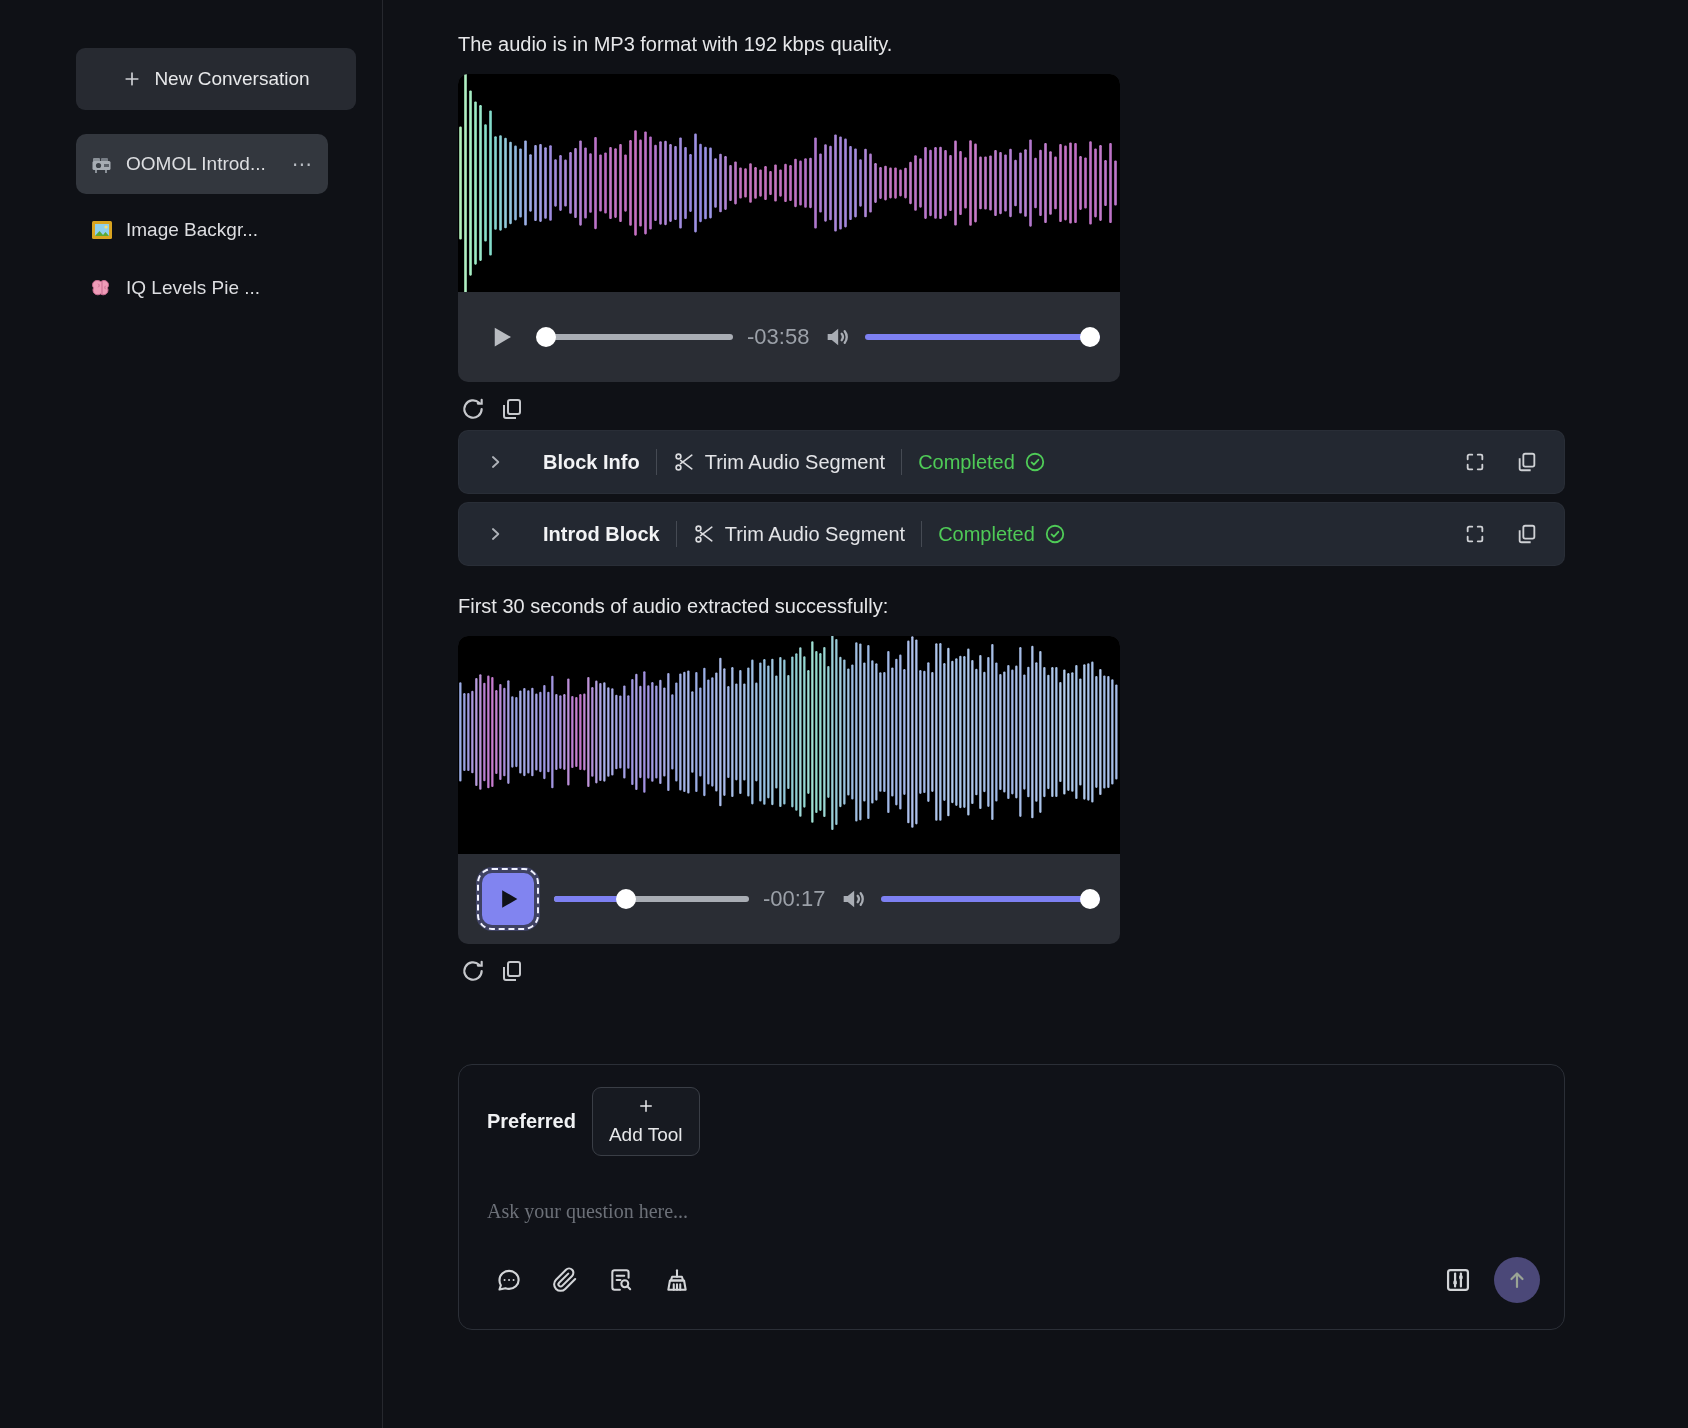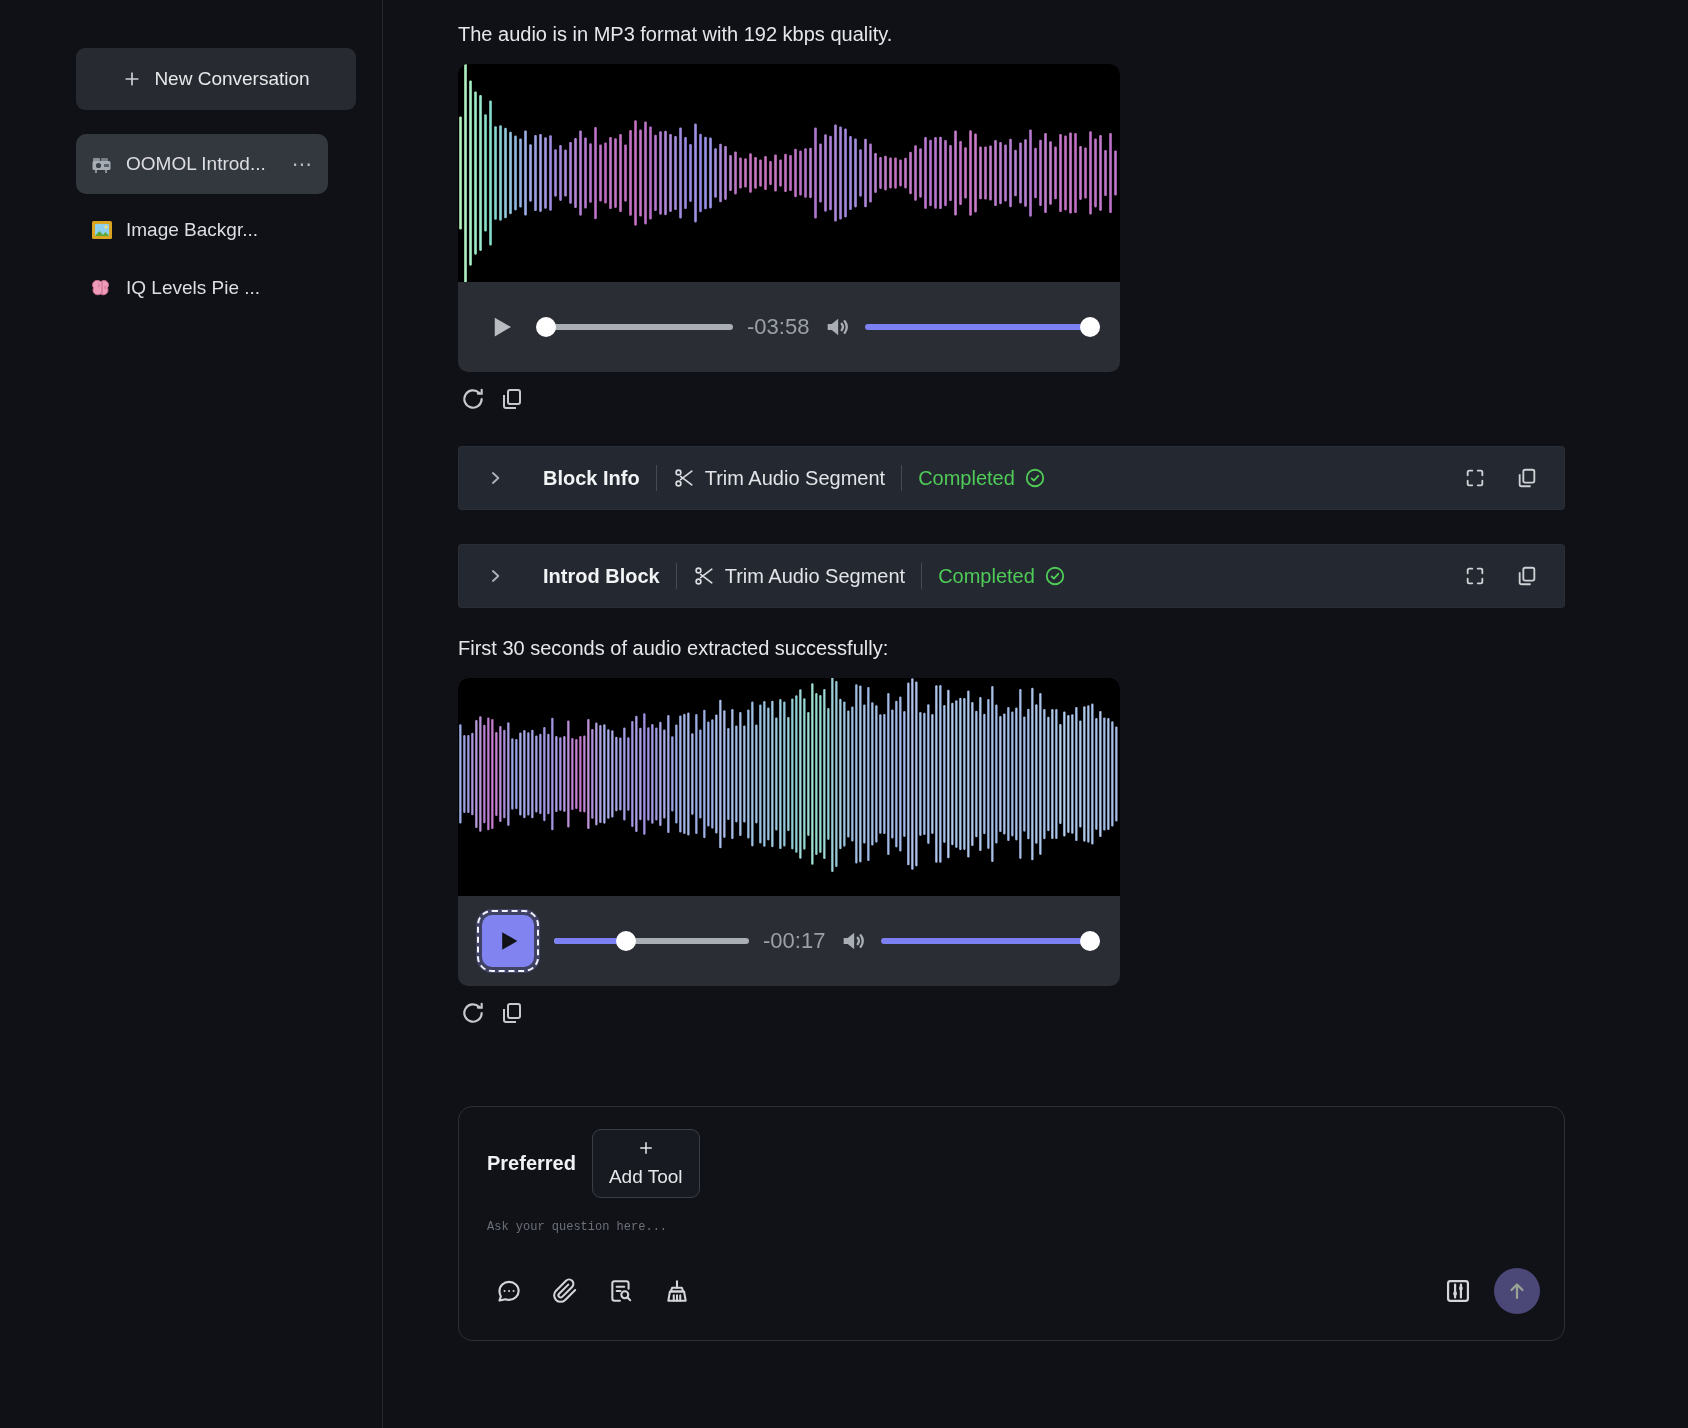--- a/index.html
+++ b/index.html
@@ -27,21 +27,21 @@
     font-size:19px; color:#dddee1; padding:10px 14px; margin-top:14px;
     border-radius:10px; cursor:pointer;
   }
   .conv-item.selected { background:#33373e; padding:18px 14px; margin-top:24px; }
   .conv-item .spacer { flex:1; }
   .conv-dots { color:#b9bdc3; font-size:20px; letter-spacing:2px; }
   .conv-emoji { width:24px; height:24px; flex:0 0 24px; }
 
   
   .main {
-    flex:1; padding:20px 122px 0 75px;
+    flex:1; padding:30px 122px 0 75px;
     display:flex; flex-direction:column;
   }
   .msg-text { font-size:20px; color:#e6e7e9; line-height:28px; }
 
   
   .player-card {
     width:662px; margin-top:16px; border-radius:10px; overflow:hidden;
     background:#2a2d34;
   }
   .wave-area { width:662px; height:218px; background:#000; display:block; }
@@ -68,23 +68,23 @@
 
   
   .user-row { display:flex; justify-content:flex-end; margin-top:44px; }
   .user-bubble {
     background:#3e424a; border-radius:12px; padding:20px 28px;
     font-size:20px; color:#f0f1f3;
   }
 
   
   .block-row {
-    width:1107px; height:64px; background:#232831; border-radius:4px;
+    width:1107px; height:64px; background:#232831; border-radius:10px;
     border:1px solid rgba(255,255,255,0.03);
-    display:flex; align-items:center; padding:0 26px; gap:0; margin-top:34px;
+    display:flex; align-items:center; padding:0 26px; gap:0; margin-top:8px;
   }
   .block-row:first-of-type { margin-top:66px; }
   .block-chevron { margin-right:38px; display:flex; cursor:pointer; }
   .block-title { font-weight:bold; font-size:20px; color:#f2f3f5; }
   .sep { width:1px; height:26px; background:#454a53; margin:0 16px; }
   .tool-label { display:flex; align-items:center; gap:10px; font-size:20px; color:#e3e4e7; }
   .status { display:flex; align-items:flex-start; gap:9px; font-size:20px; color:#4fcb57; }
   .block-spacer { flex:1; }
   .block-icons { display:flex; gap:30px; align-items:center; }
 
@@ -94,22 +94,22 @@
     padding:22px 24px 26px 28px; background:#101218;
   }
   .composer-top { display:flex; align-items:center; gap:16px; }
   .preferred { font-weight:bold; font-size:20px; color:#f0f1f3; }
   .add-tool {
     display:flex; align-items:center; gap:9px; border:1px solid #3a3e46;
     background:#171a21; border-radius:9px; padding:9px 16px; font-size:19px;
     color:#e7e8ea; cursor:pointer;flex-direction:column;
   }
   .composer-input {
-    margin-top:22px; width:100%; border:none; outline:none; background:transparent;
-    font-size:12px; color:#e7e8ea; font-family:Liberation Mono, monospace;
+    margin-top:44px; width:100%; border:none; outline:none; background:transparent;
+    font-size:20px; color:#e7e8ea; font-family:Liberation Serif, serif;
   }
   .composer-input::placeholder { color:#6c7078; }
   .composer-bottom { display:flex; align-items:center; margin-top:34px; }
   .left-icons { display:flex; gap:30px; align-items:center; margin-left:8px; }
   .right-icons { margin-left:auto; display:flex; gap:22px; align-items:center; }
   .send-btn {
     width:46px; height:46px; border-radius:50%; background:#4b4878;
     display:flex; align-items:center; justify-content:center; cursor:pointer; border:none;
   }
   svg.ic { display:block; }

